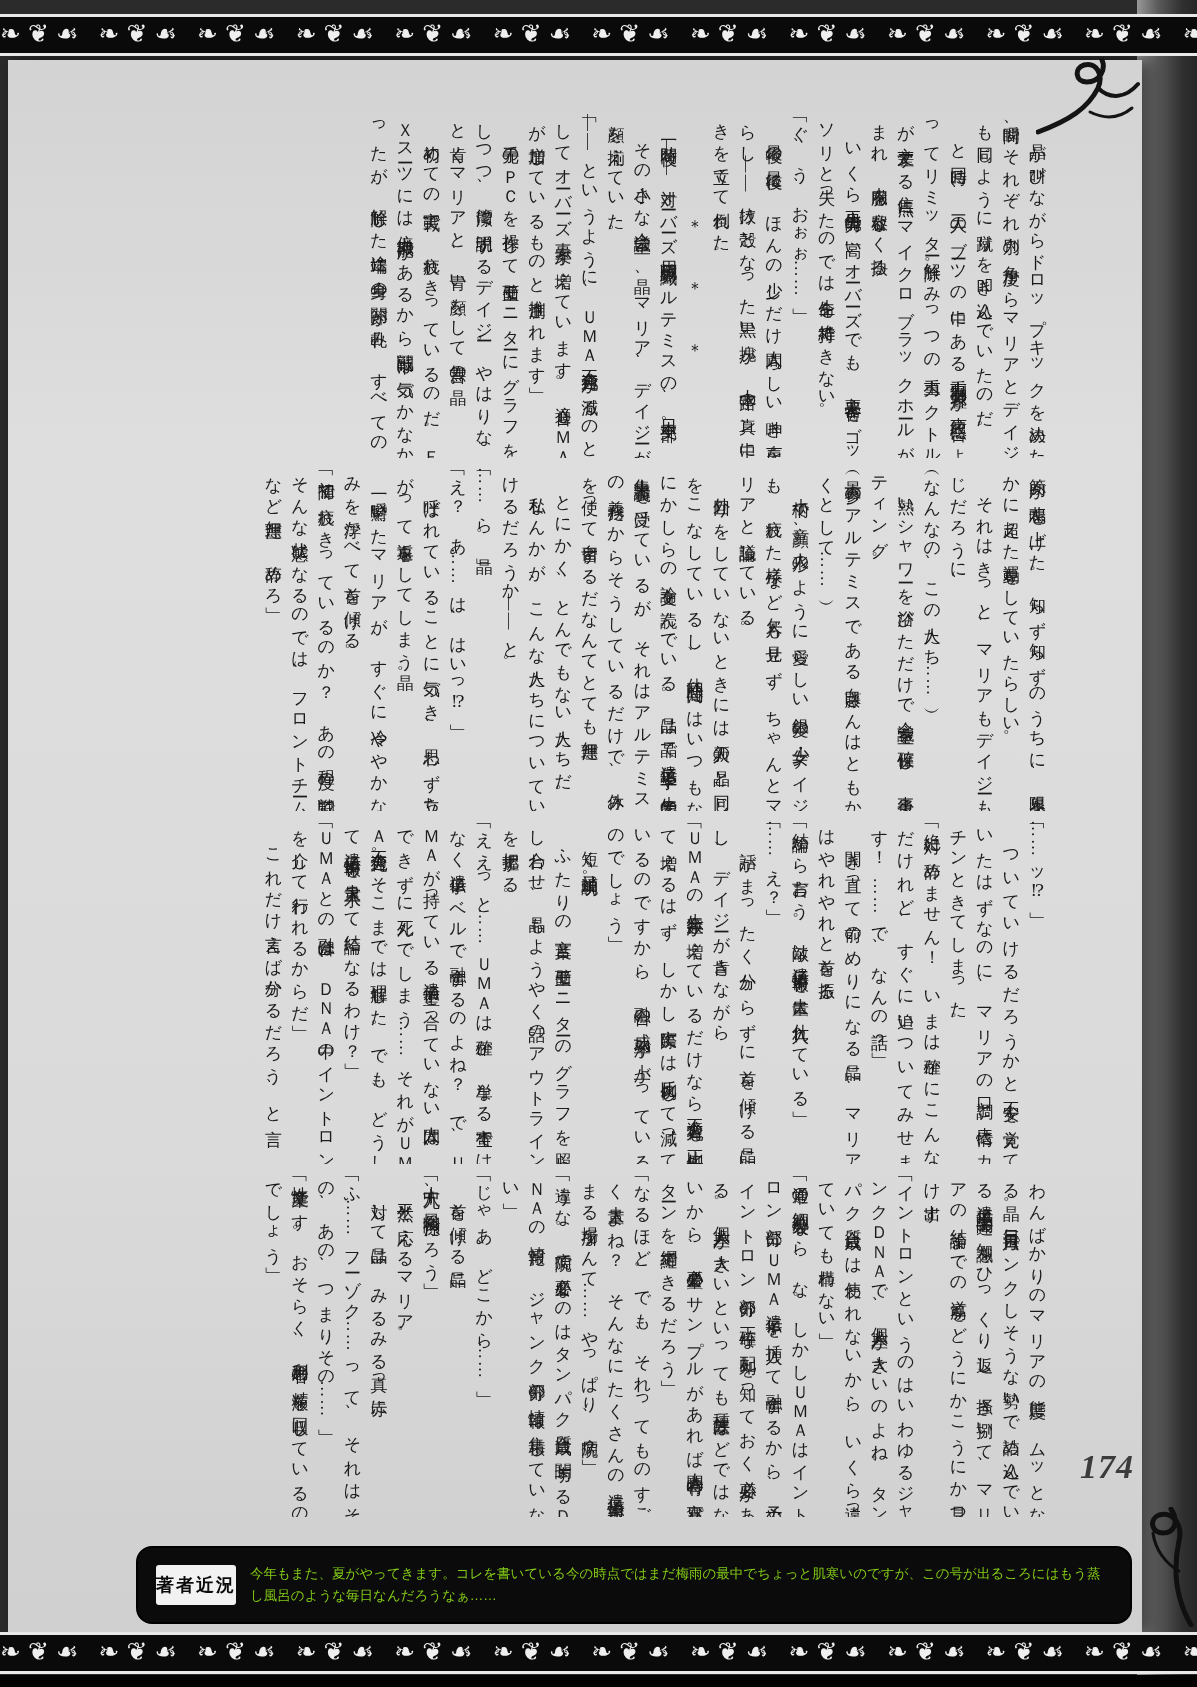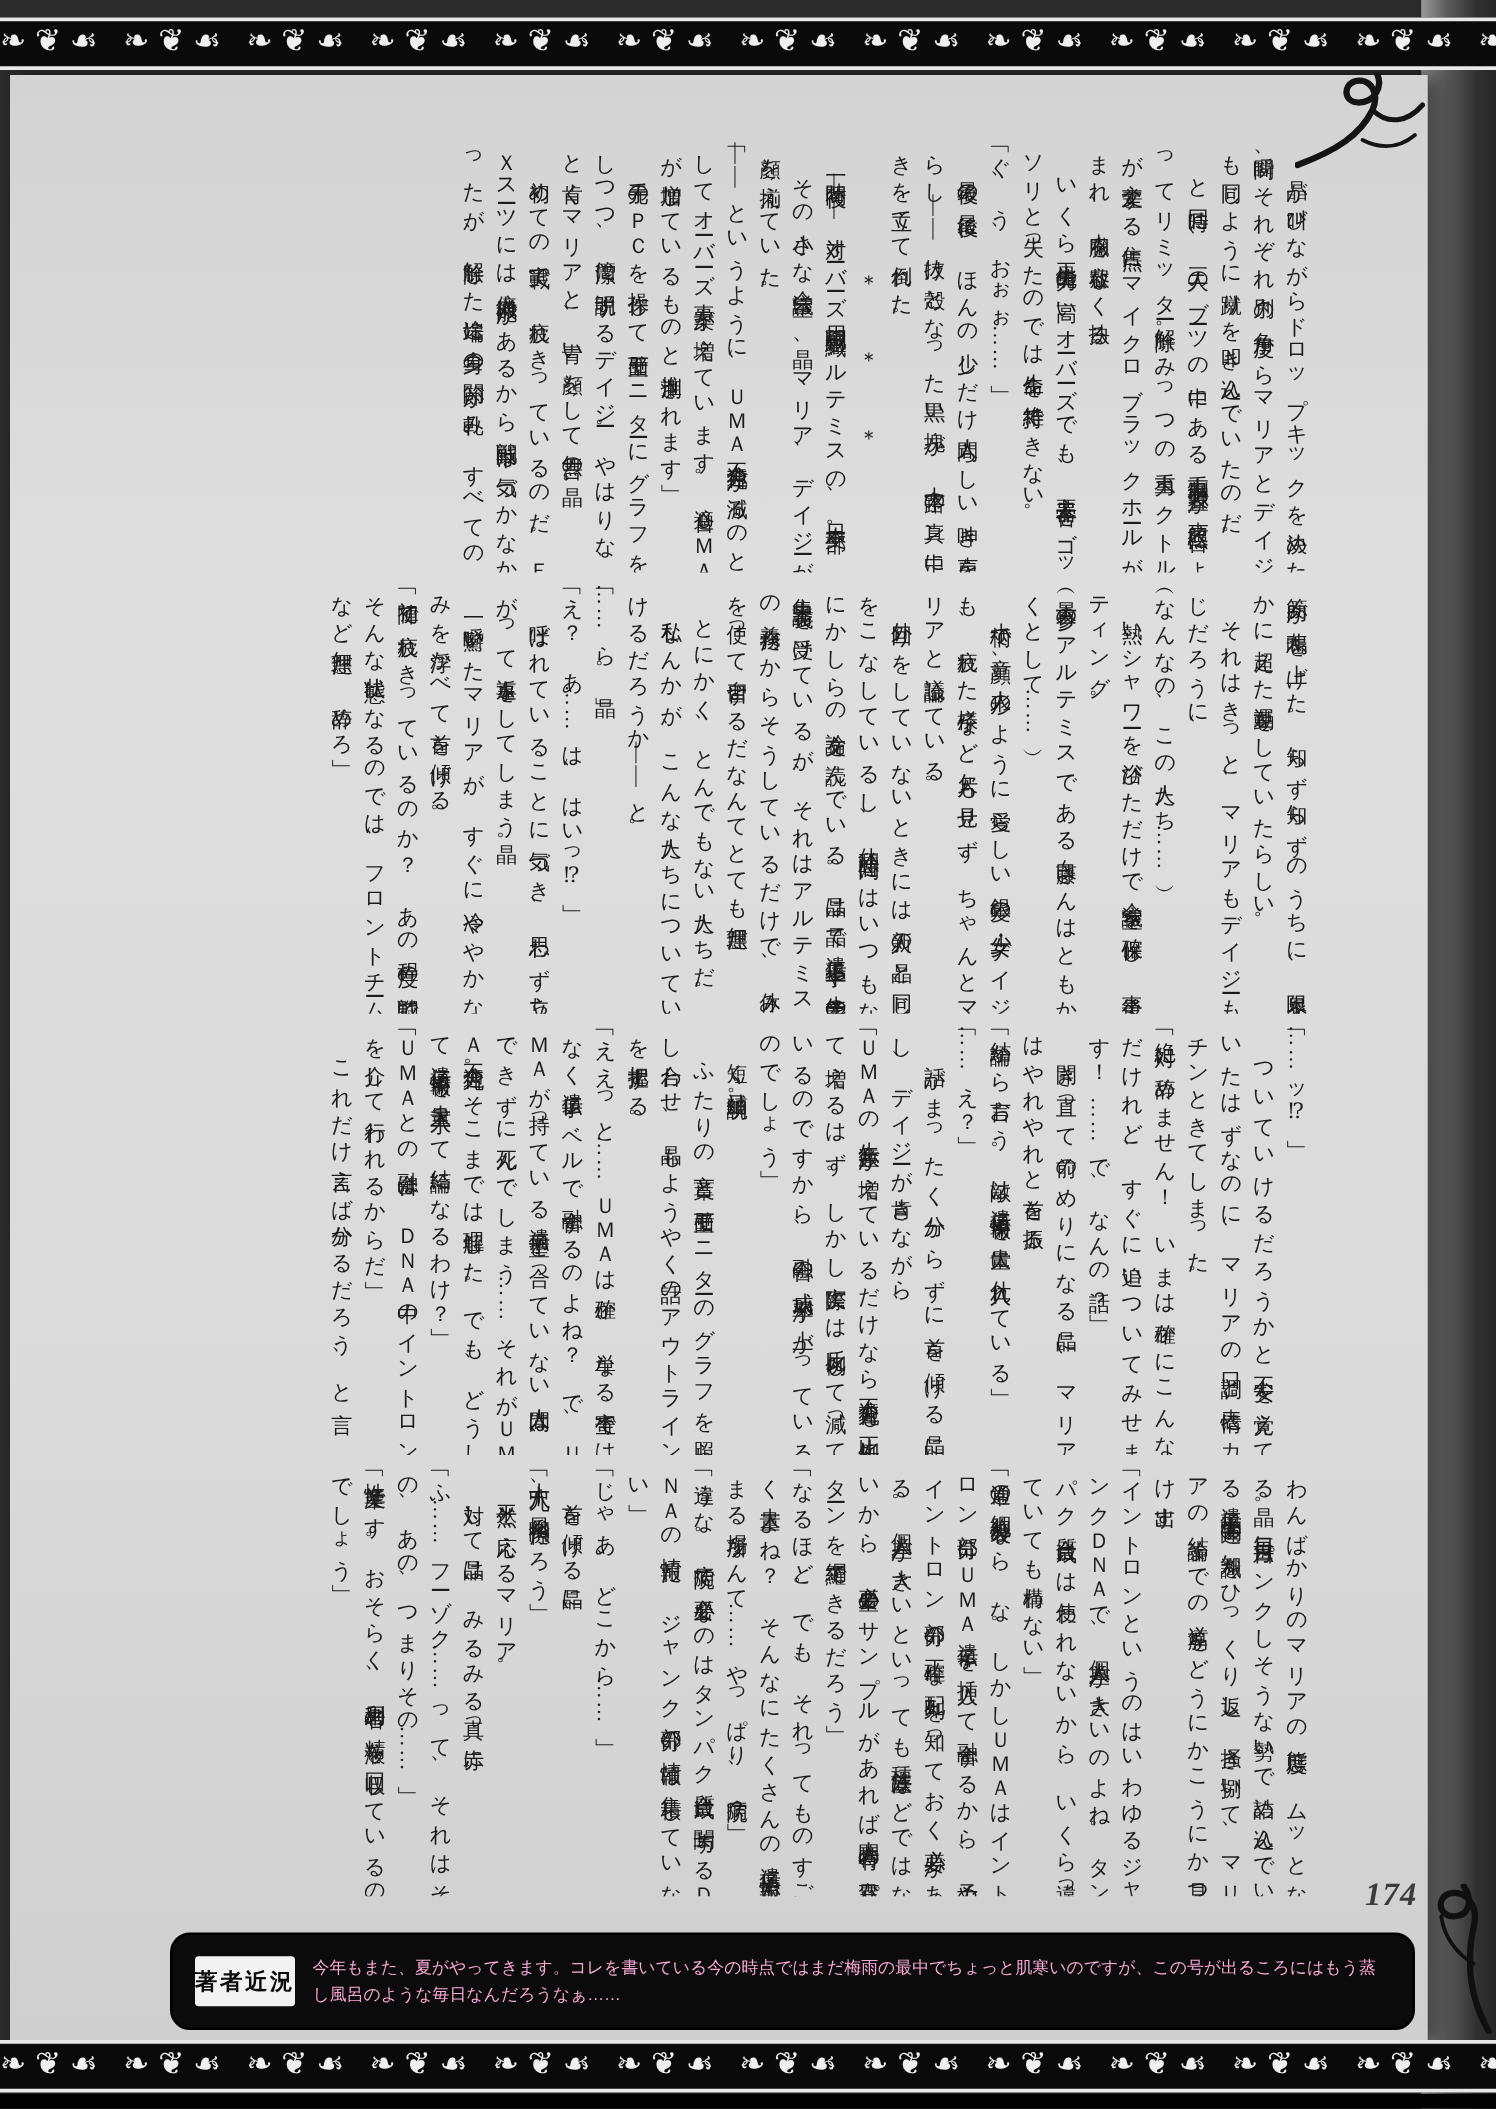--- a/index.html
+++ b/index.html
@@ -44,39 +44,39 @@
   .row-1{top:52px;}
   .row-2{top:405px;}
   .row-3{top:758px;}
   .row-4{top:1111px;}
   
   .corner{position:absolute;z-index:3;}
   .corner-tr{top:-2px;right:2px;}
   .corner-br{right:-52px;bottom:58px;transform:scaleY(-1);}
   
   .page-number{
-    position:absolute;right:8px;top:1441px;
-    font-size:26px;font-weight:bold;font-style:italic;color:#3c3c3c;
+    position:absolute;right:8px;top:1388px;
+    font-size:34px;font-weight:bold;font-style:italic;color:#3c3c3c;
     letter-spacing:1px;
   }
   
   .footer-bar{
     position:absolute;left:128px;right:10px;top:1486px;height:78px;
     background:#0b0b0b;border-radius:16px;border:2px solid #000;
     display:flex;align-items:center;gap:14px;padding:0 18px;
     box-sizing:border-box;z-index:4;
   }
   .footer-label{
     flex:0 0 auto;background:#f2f2f2;color:#0b0b0b;
     font-weight:bold;font-size:18px;letter-spacing:2px;
     padding:8px 0;border-radius:3px;
     font-family:"Liberation Sans","DejaVu Sans",sans-serif;
   }
   .footer-text{
-    flex:1 1 auto;color:#f9a8d4;font-size:13.5px;line-height:1.65;
+    flex:1 1 auto;color:#84cc16;font-size:13.5px;line-height:1.65;
     font-family:"Liberation Sans","DejaVu Sans",sans-serif;
   }
 </style>
 </head>
 <body>
 
 <div class="screen">
 
   <div class="edge-right"></div>
 

